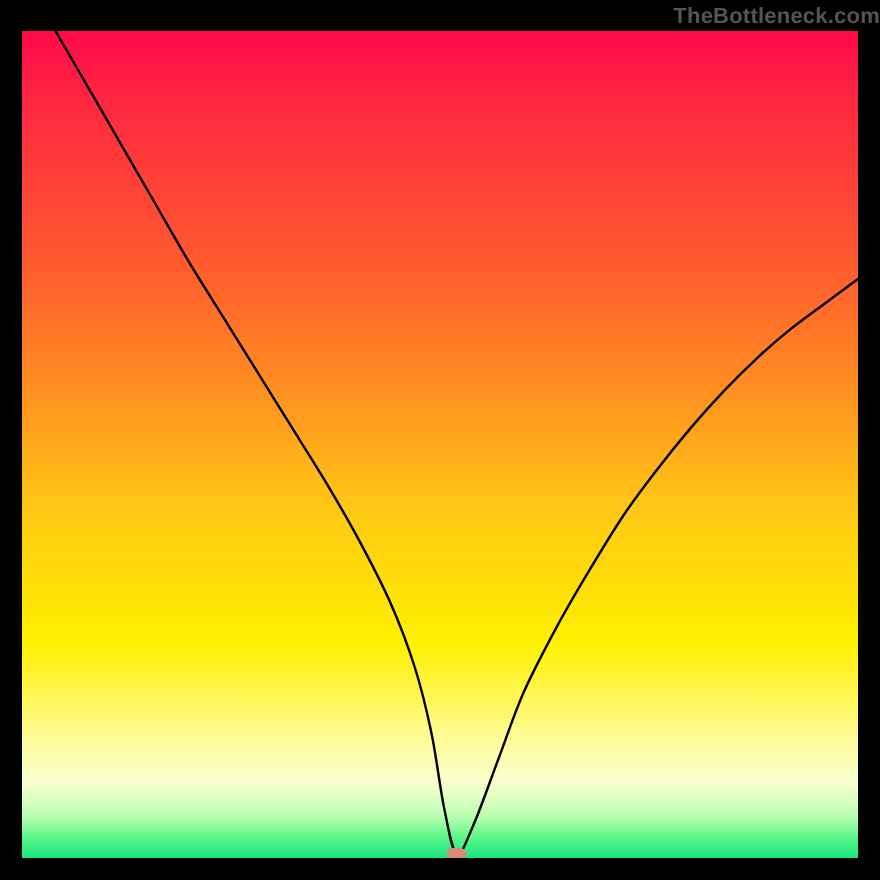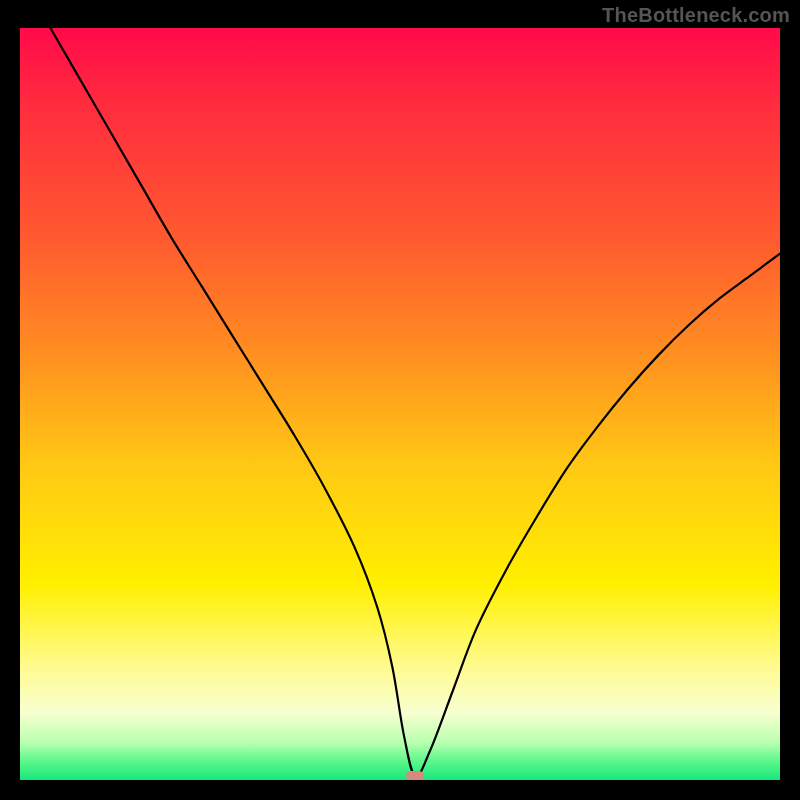--- a/index.html
+++ b/index.html
@@ -13,21 +13,21 @@
   }
   .stage {
     position: relative;
     width: 800px;
     height: 800px;
     background: #000;
   }
   .watermark {
     position: absolute;
     top: 4px;
-    right: 10px;
+    right: 0;
     color: #555;
     font-size: 20px;
     font-weight: 600;
     letter-spacing: 0.2px;
     user-select: none;
   }
   .plot-area {
     position: absolute;
     left: 20px;
     top: 28px;

